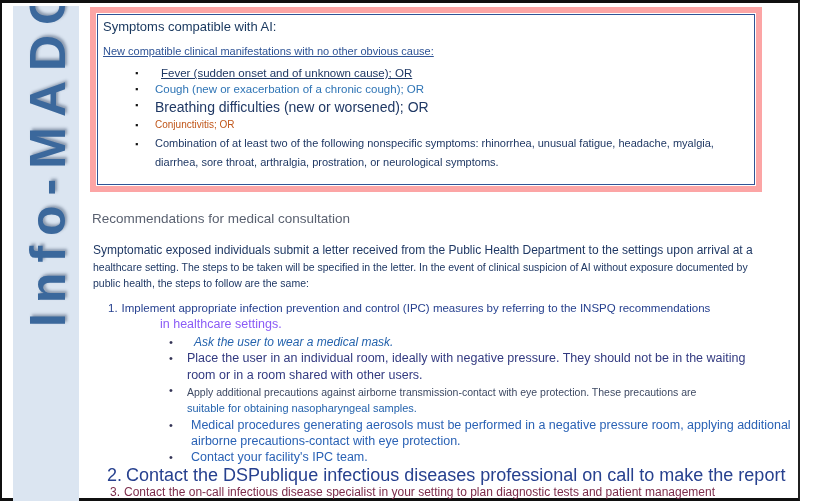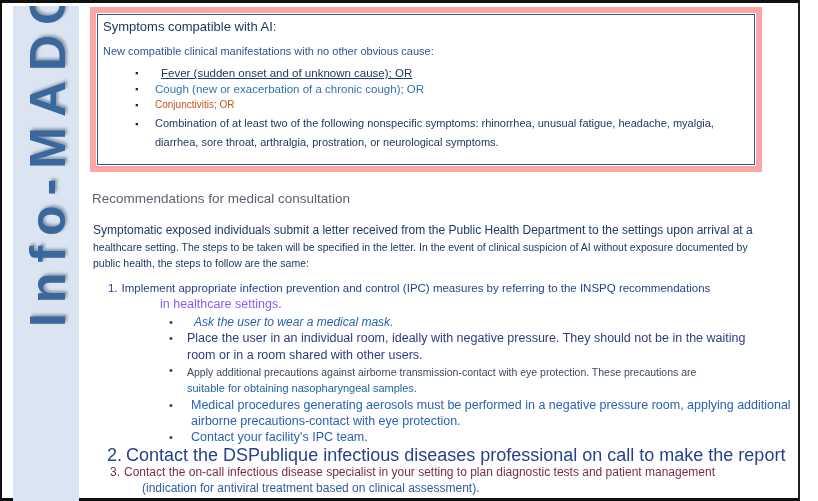--- a/index.html
+++ b/index.html
@@ -30,21 +30,21 @@
   
   .content{position:absolute;left:88px;top:0;width:712px;}
   
   .symptoms-box{
     margin-top:4px;width:672px;box-sizing:border-box;
     border:6px solid #fca5a5;
     box-shadow:inset 0 0 0 1px #ffffff, inset 0 0 0 2px #2f5496;
     padding:5px 10px 10px 7px;background:#ffffff;
   }
   .box-title{font-size:13px;color:#17365d;margin:1px 0 0 0;}
-  .box-intro{font-size:11px;color:#2f5496;margin:11px 0 0 0;}
+  .box-intro{font-size:11px;color:#2f5496;margin:11px 0 0 0;text-decoration:underline;}
   .symptom-list{list-style:none;margin:10px 0 0 0;padding:0 0 0 52px;}
   .symptom-list li{position:relative;margin:0 0 4px 0;}
   .symptom-list li::before{
     content:"▪";position:absolute;left:-20px;top:1px;
     font-size:9px;color:#111111;
   }
   .sym-fever{font-size:11.5px;color:#1f3864;padding-left:6px;text-decoration:underline;}
   .sym-cough{font-size:11.5px;color:#2e74b5;}
   .sym-breathing{font-size:14px;color:#1f3864;}
   .sym-conjunctivitis{font-size:10px;color:#c0561a;}
@@ -91,20 +91,21 @@
   </div>
 
   <div class="content">
 
     <div class="symptoms-box">
       <div class="box-title">Symptoms compatible with AI:</div>
       <div class="box-intro">New compatible clinical manifestations with no other obvious cause:</div>
       <ul class="symptom-list">
         <li class="sym-fever">Fever (sudden onset and of unknown cause); OR</li>
         <li class="sym-cough">Cough (new or exacerbation of a chronic cough); OR</li>
+        <li class="sym-breathing">Breathing difficulties (new or worsened); OR</li>
         <li class="sym-conjunctivitis">Conjunctivitis; OR</li>
         <li class="sym-combination">Combination of at least two of the following nonspecific symptoms: rhinorrhea, unusual fatigue, headache, myalgia, diarrhea, sore throat, arthralgia, prostration, or neurological symptoms.</li>
       </ul>
     </div>
 
     <h2 class="rec-heading">Recommendations for medical consultation</h2>
 
     <div class="intro-para">
       <div class="intro-line-0">Symptomatic exposed individuals submit a letter received from the Public Health Department to the settings upon arrival at a</div>
       <div class="intro-line-1">healthcare setting. The steps to be taken will be specified in the letter. In the event of clinical suspicion of AI without exposure documented by</div>

